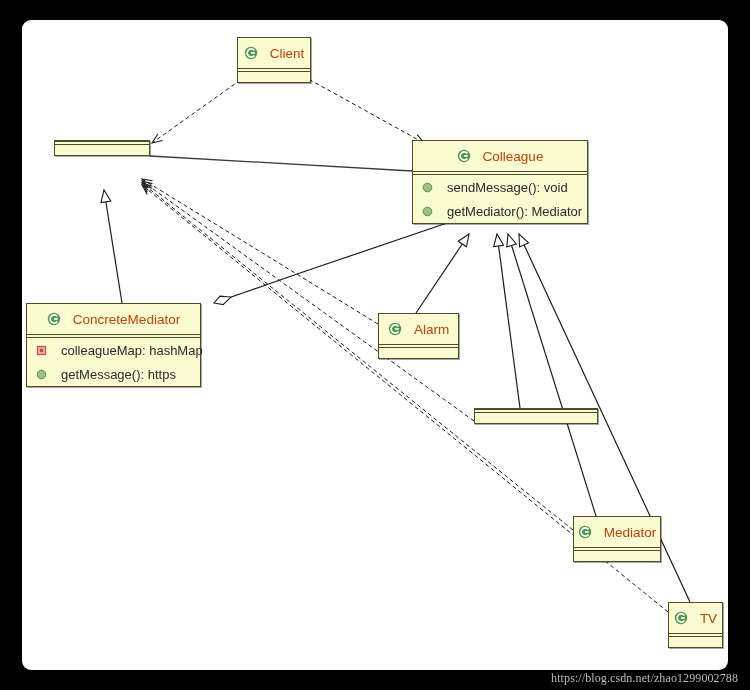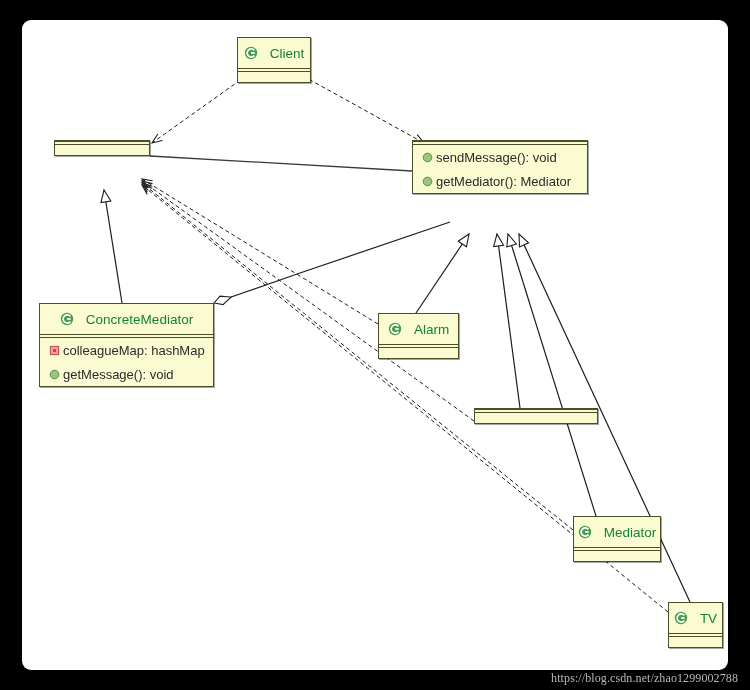--- a/index.html
+++ b/index.html
@@ -45,39 +45,39 @@
     box-shadow: 1px 1px 0 rgba(0,0,0,0.35);
   }
   .uml-header {
     display: flex;
     align-items: center;
     justify-content: center;
     gap: 12px;
     height: 30px;
     padding: 0 9px;
     font-size: 13.5px;
-    color: #15803d;
+    color: #c2410c;
     white-space: nowrap;
   }
   .uml-sep {
     height: 0;
     border-top: 1px solid #4d4d2a;
     border-bottom: 1px solid #4d4d2a;
     margin: 0;
     box-sizing: content-box;
     background: #fbfbd2;
     height: 2px;
   }
   .uml-compartment {
     padding: 0;
   }
   .uml-member {
     display: flex;
     align-items: center;
-    gap: 3px;
+    gap: 14px;
     height: 24px;
     padding: 0 9px;
     font-size: 13px;
     color: #2b2b2b;
     white-space: nowrap;
   }
   .uml-empty {
     height: 10px;
   }
   .ic {
@@ -151,20 +151,30 @@
     <div class="uml-sep"></div>
     <div class="uml-compartment uml-empty"></div>
   </div>
 
   <div class="uml-class" style="left:54px; top:140px; width:96px;">
     <div class="uml-sep"></div>
     <div class="uml-compartment uml-empty"></div>
   </div>
 
   <div class="uml-class" style="left:412px; top:140px; width:176px;">
+    <div class="uml-header">
+      <span class="ic">
+        <svg width="14" height="14" viewBox="0 0 14 14">
+          <circle cx="7" cy="7" r="6.2" fill="#4e9a4e"></circle>
+          <path d="M10.4,4.4 A4.1,4.1 0 1 0 10.4,9.6" fill="none" stroke="#ffffff" stroke-width="1.7"></path>
+          <rect x="7.1" y="6.1" width="3.6" height="1.7" fill="#ffffff"></rect>
+        </svg>
+      </span>
+      <span>Colleague</span>
+    </div>
     <div class="uml-sep"></div>
     <div class="uml-compartment">
       <div class="uml-member">
         <span class="ic">
           <svg width="11" height="11" viewBox="0 0 11 11">
             <circle cx="5.5" cy="5.5" r="4.3" fill="#9bc47e" stroke="#5f8a48" stroke-width="1"></circle>
           </svg>
         </span>
         <span>sendMessage(): void</span>
       </div>
@@ -172,21 +182,21 @@
         <span class="ic">
           <svg width="11" height="11" viewBox="0 0 11 11">
             <circle cx="5.5" cy="5.5" r="4.3" fill="#9bc47e" stroke="#5f8a48" stroke-width="1"></circle>
           </svg>
         </span>
         <span>getMediator(): Mediator</span>
       </div>
     </div>
   </div>
 
-  <div class="uml-class" style="left:39px; top:303px; width:175px;">
+  <div class="uml-class" style="left:26px; top:303px; width:175px;">
     <div class="uml-header">
       <span class="ic">
         <svg width="14" height="14" viewBox="0 0 14 14">
           <circle cx="7" cy="7" r="6.2" fill="#4e9a4e"></circle>
           <path d="M10.4,4.4 A4.1,4.1 0 1 0 10.4,9.6" fill="none" stroke="#ffffff" stroke-width="1.7"></path>
           <rect x="7.1" y="6.1" width="3.6" height="1.7" fill="#ffffff"></rect>
         </svg>
       </span>
       <span>ConcreteMediator</span>
     </div>
@@ -200,21 +210,21 @@
           </svg>
         </span>
         <span>colleagueMap: hashMap</span>
       </div>
       <div class="uml-member">
         <span class="ic">
           <svg width="11" height="11" viewBox="0 0 11 11">
             <circle cx="5.5" cy="5.5" r="4.3" fill="#9bc47e" stroke="#5f8a48" stroke-width="1"></circle>
           </svg>
         </span>
-        <span>getMessage(): void</span>
+        <span>getMessage(): https</span>
       </div>
     </div>
   </div>
 
   <div class="uml-class" style="left:378px; top:313px; width:81px;">
     <div class="uml-header">
       <span class="ic">
         <svg width="14" height="14" viewBox="0 0 14 14">
           <circle cx="7" cy="7" r="6.2" fill="#4e9a4e"></circle>
           <path d="M10.4,4.4 A4.1,4.1 0 1 0 10.4,9.6" fill="none" stroke="#ffffff" stroke-width="1.7"></path>

